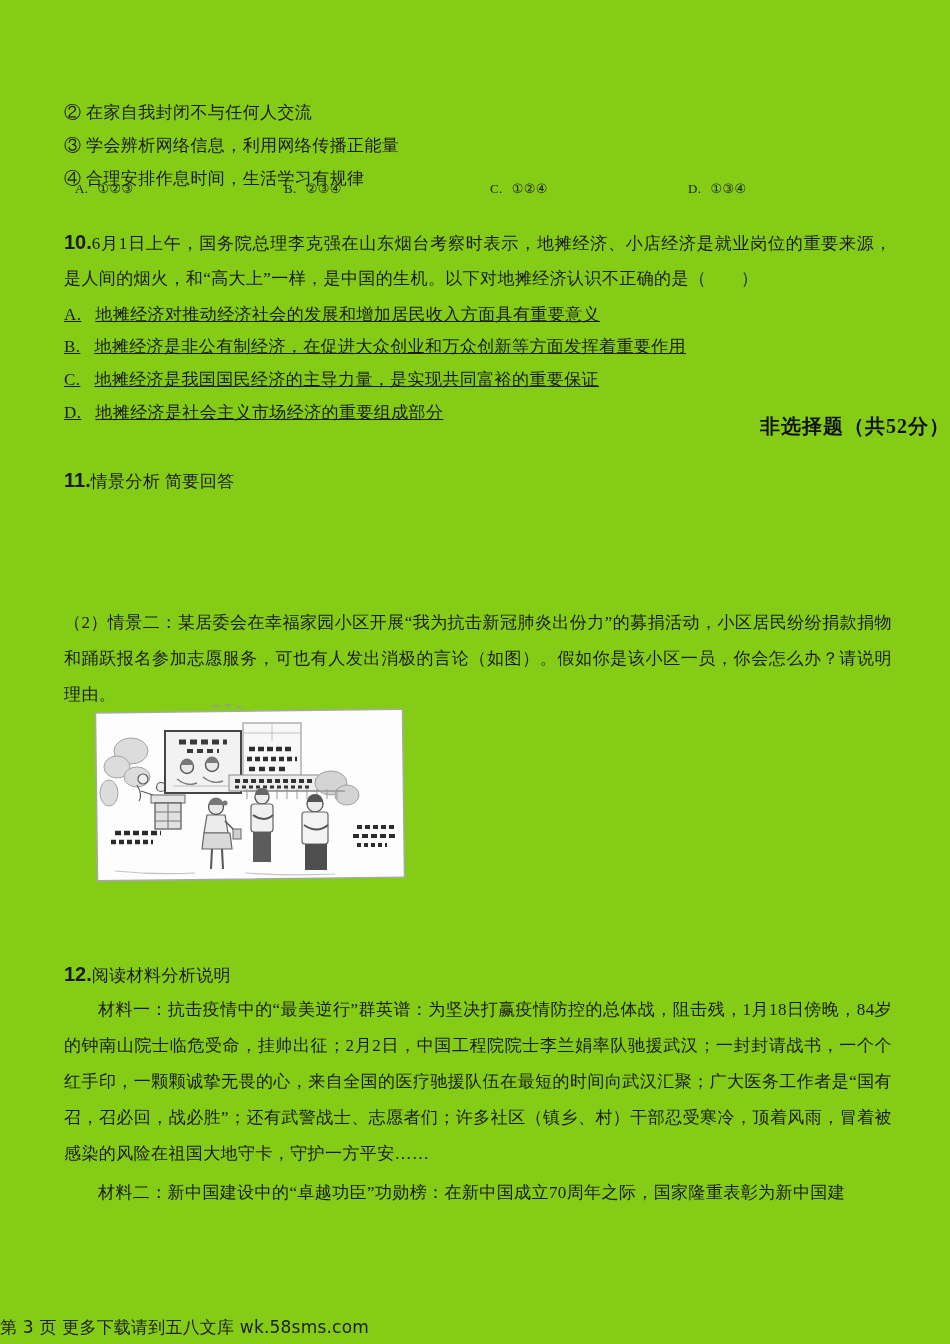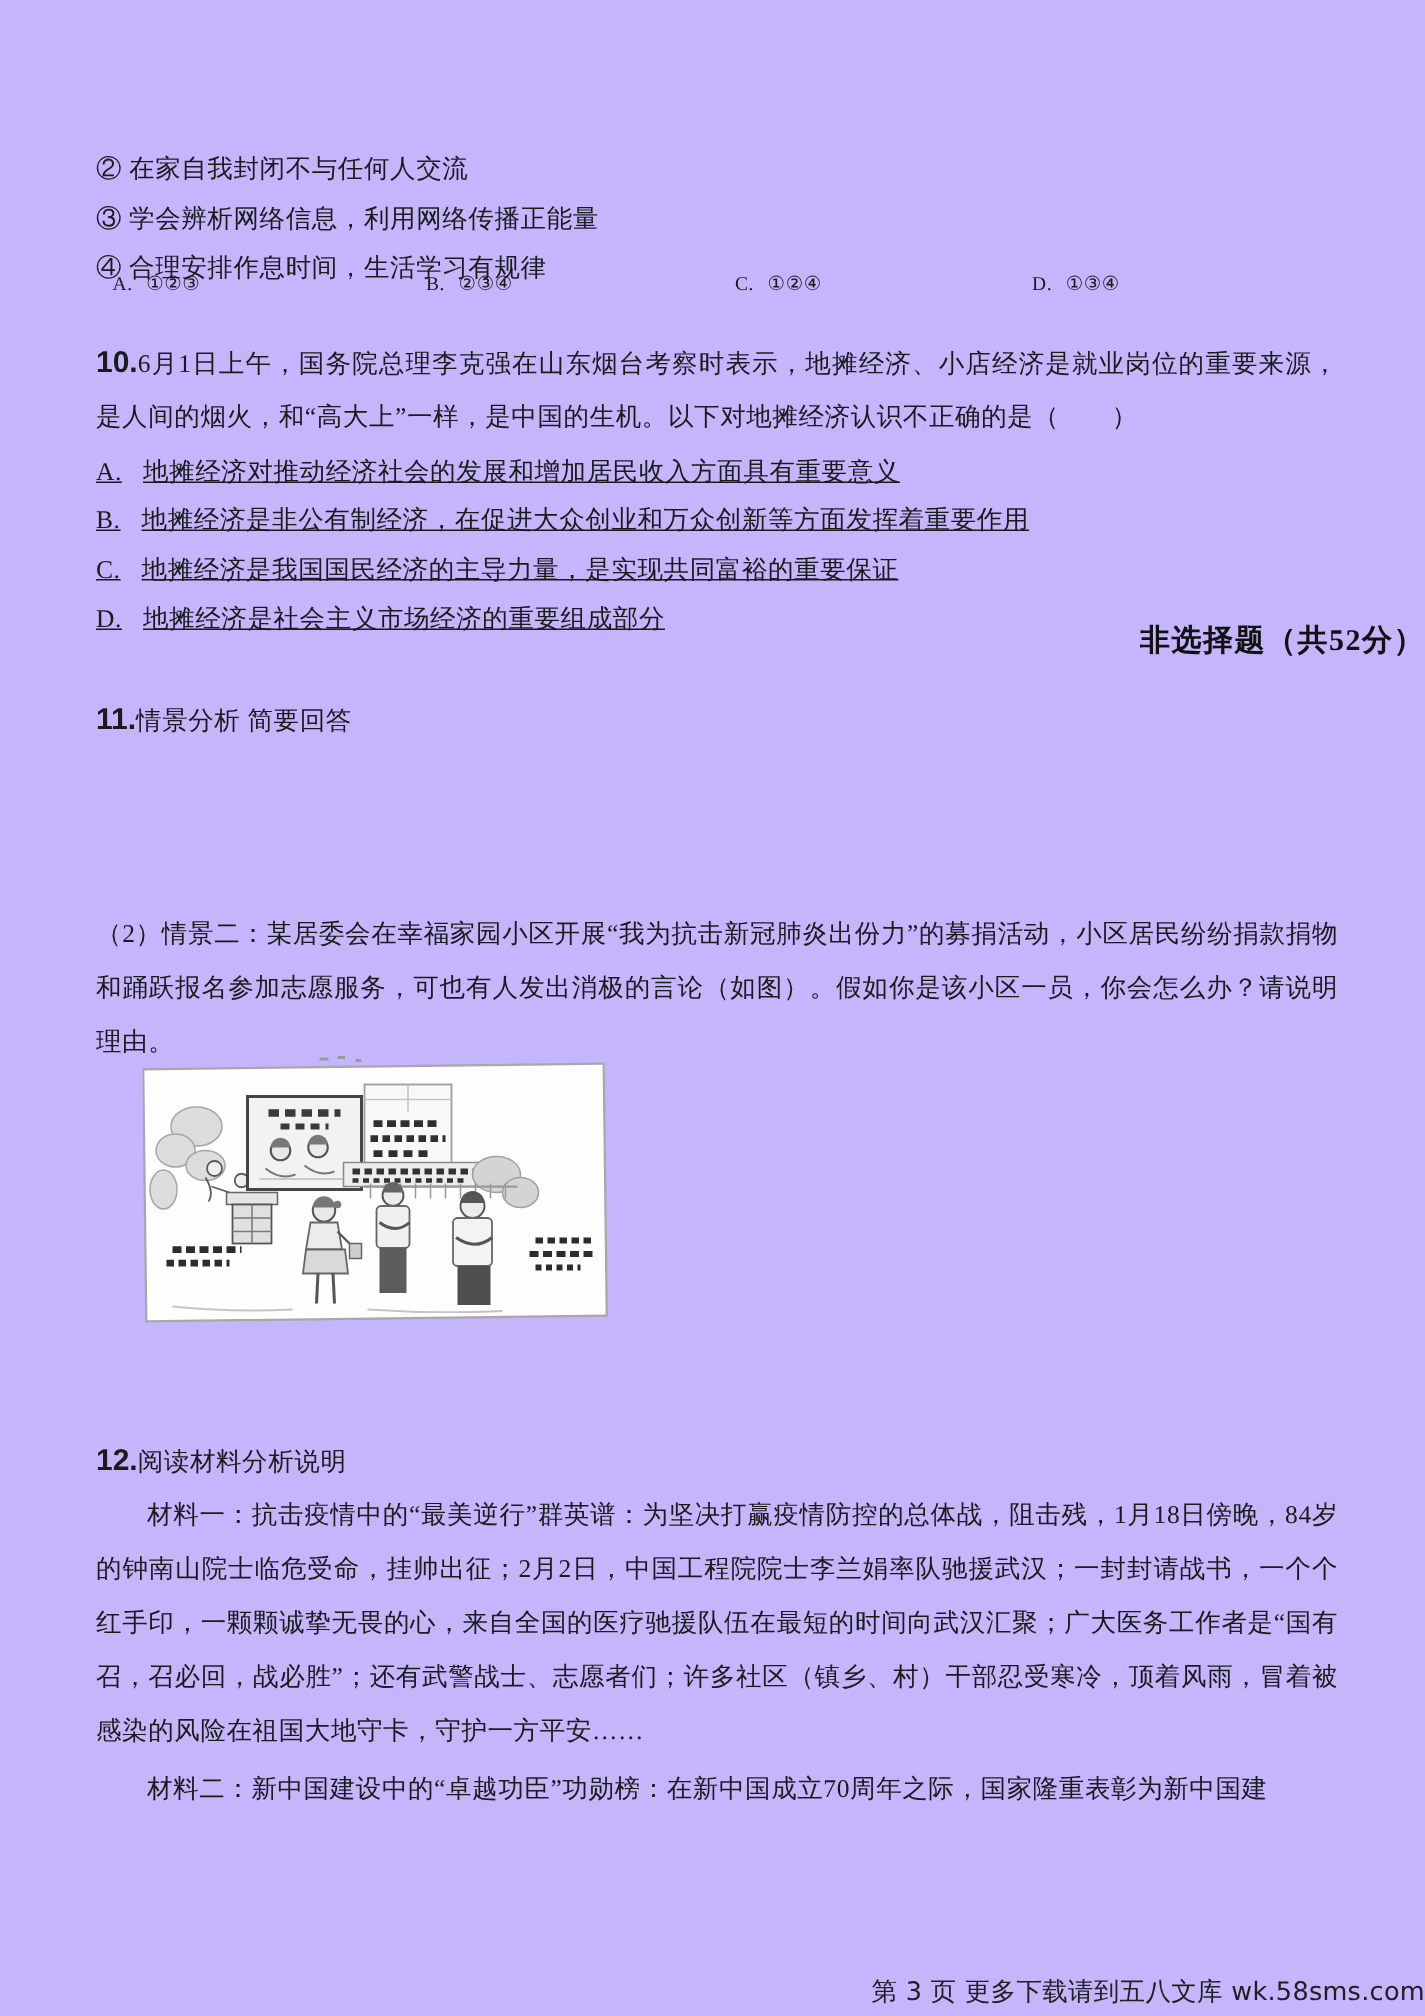--- a/index.html
+++ b/index.html
@@ -1,19 +1,19 @@
 <!DOCTYPE html>
 <html><head>
 <meta charset="utf-8">
 <style>
   html,body{margin:0;padding:0;background:#ffffff;}
   .page{
     position:relative;
     width:950px;height:1344px;
-    background:#c4b5fd;
+    background:#84cc16;
     overflow:hidden;
     font-family:"Liberation Serif","DejaVu Serif",serif;
     color:#1b1b1b;
   }
   .line{
     position:absolute;left:64px;
     font-size:17px;letter-spacing:0.4px;
     white-space:nowrap;
   }
   .para{
@@ -26,21 +26,21 @@
   .qnum{font-family:"Liberation Sans","DejaVu Sans",sans-serif;font-weight:700;font-size:20px;letter-spacing:0;}
   .choice{position:absolute;font-size:13px;letter-spacing:0.4px;white-space:nowrap;}
   .choice .lbl{margin-right:9px;}
   .choice-full{position:absolute;left:64px;font-size:17px;letter-spacing:0.4px;white-space:nowrap;text-decoration:underline;}
   .choice-full .lbl{margin-right:14px;}
   .section-header{
     position:absolute;left:0;width:950px;text-align:right;
     font-weight:700;font-size:20px;letter-spacing:1px;color:#111;
   }
   .footer{
-    position:absolute;left:0;width:950px;text-align:right;
+    position:absolute;left:0;width:950px;text-align:left;
     font-family:"DejaVu Sans","Liberation Sans",sans-serif;
     font-size:17px;color:#212121;letter-spacing:0.2px;
   }
   .cartoon{
     position:absolute;left:95px;top:703px;width:312px;height:184px;
   }
 </style>
 </head>
 <body>
 

